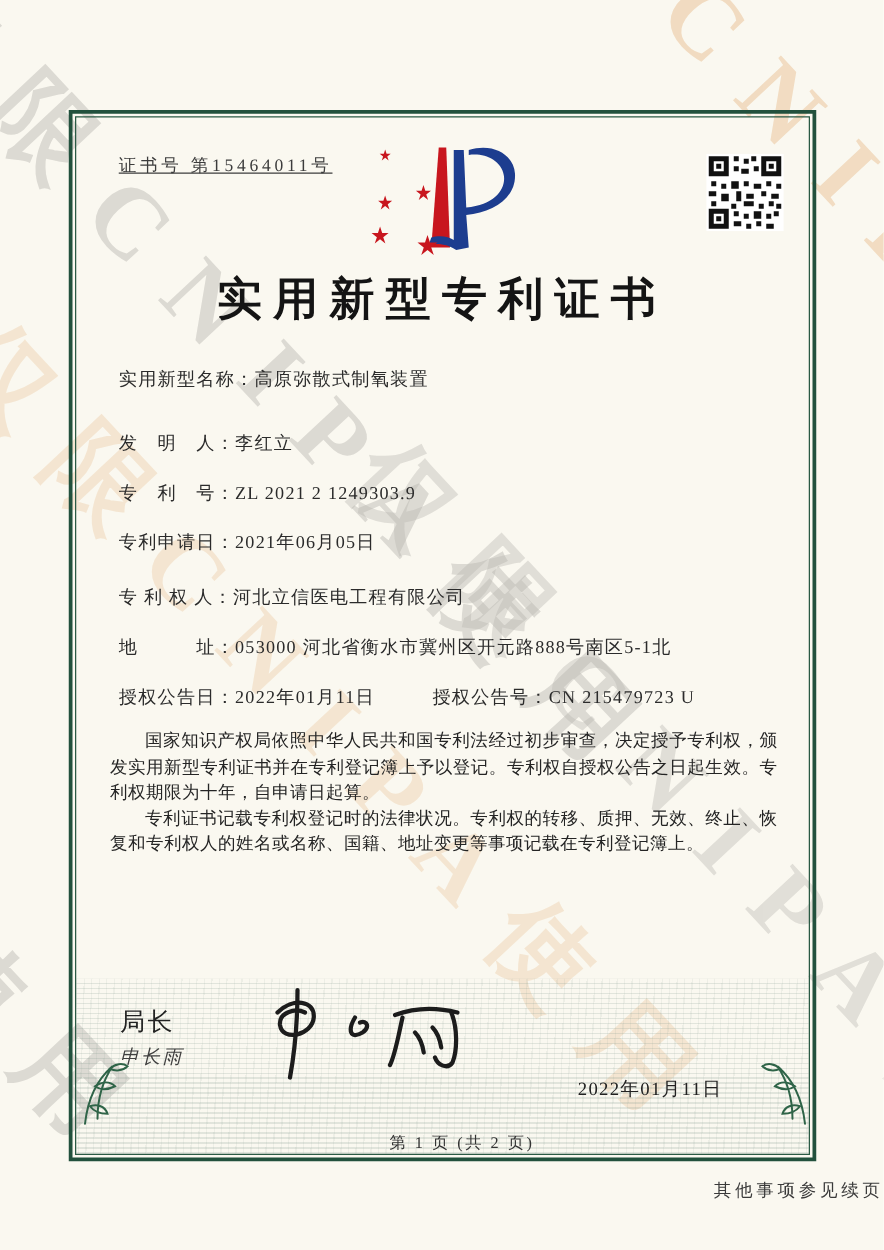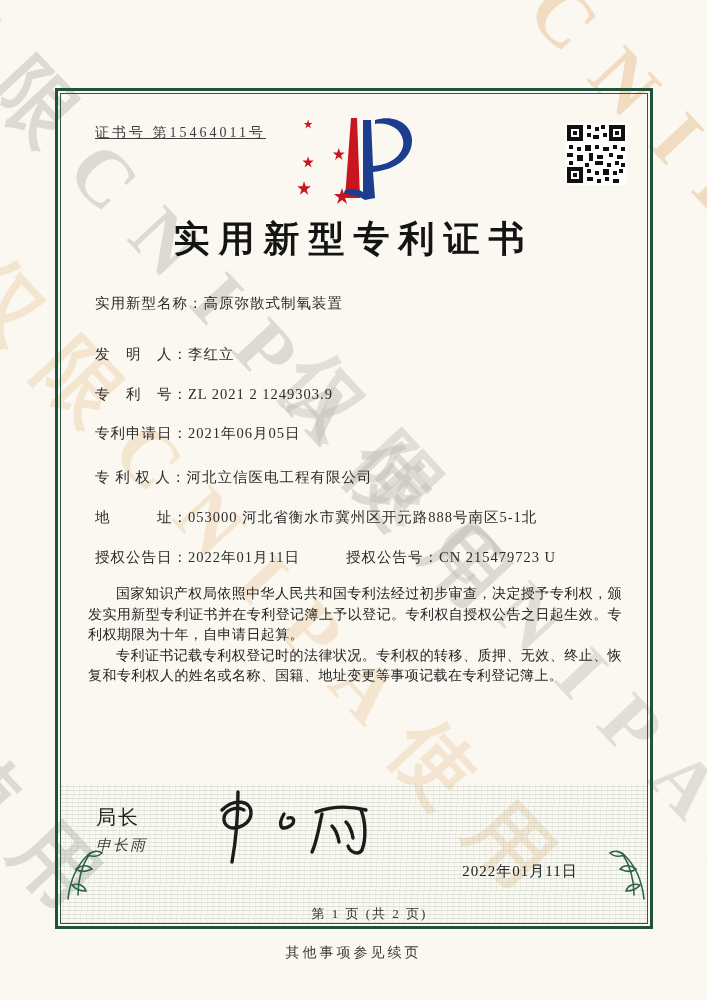--- a/index.html
+++ b/index.html
@@ -62,21 +62,21 @@
     font-size:14px; line-height:20.5px; color:#242424;
     text-align:justify; letter-spacing:.4px;
   }
   .paras p { text-indent:2em; margin:0; }
   
   .signer-title { position:absolute; left:96px; top:804px; font-size:20px; color:#222; letter-spacing:2px; }
   .signer-name  { position:absolute; left:96px; top:836px; font-size:15px; color:#404040; letter-spacing:2px;font-style:italic; }
   .signature    { position:absolute; left:198px; top:788px; }
   .issue-date   { position:absolute; left:420px; top:862px; width:200px; text-align:center; font-size:15px; color:#222; letter-spacing:1px; }
   .page-indicator { position:absolute; left:16px; top:905px; width:707px; text-align:center; font-size:13px; color:#333; letter-spacing:2px; }
-  .footer-note  { position:absolute; left:0; top:944px; width:707px; text-align:center; font-size:14px; color:#3a3a3a; letter-spacing:3px; }
+  .footer-note  { position:absolute; left:0; top:944px; width:707px; text-align:right; font-size:14px; color:#3a3a3a; letter-spacing:3px; }
   .orn { position:absolute; }
   .orn-left  { left:62px;  top:845px; }
   .orn-right { left:606px; top:845px; transform:scaleX(-1); }
 </style>
 </head>
 <body>
 
 <div class="page">
 
   <div class="watermarks">

